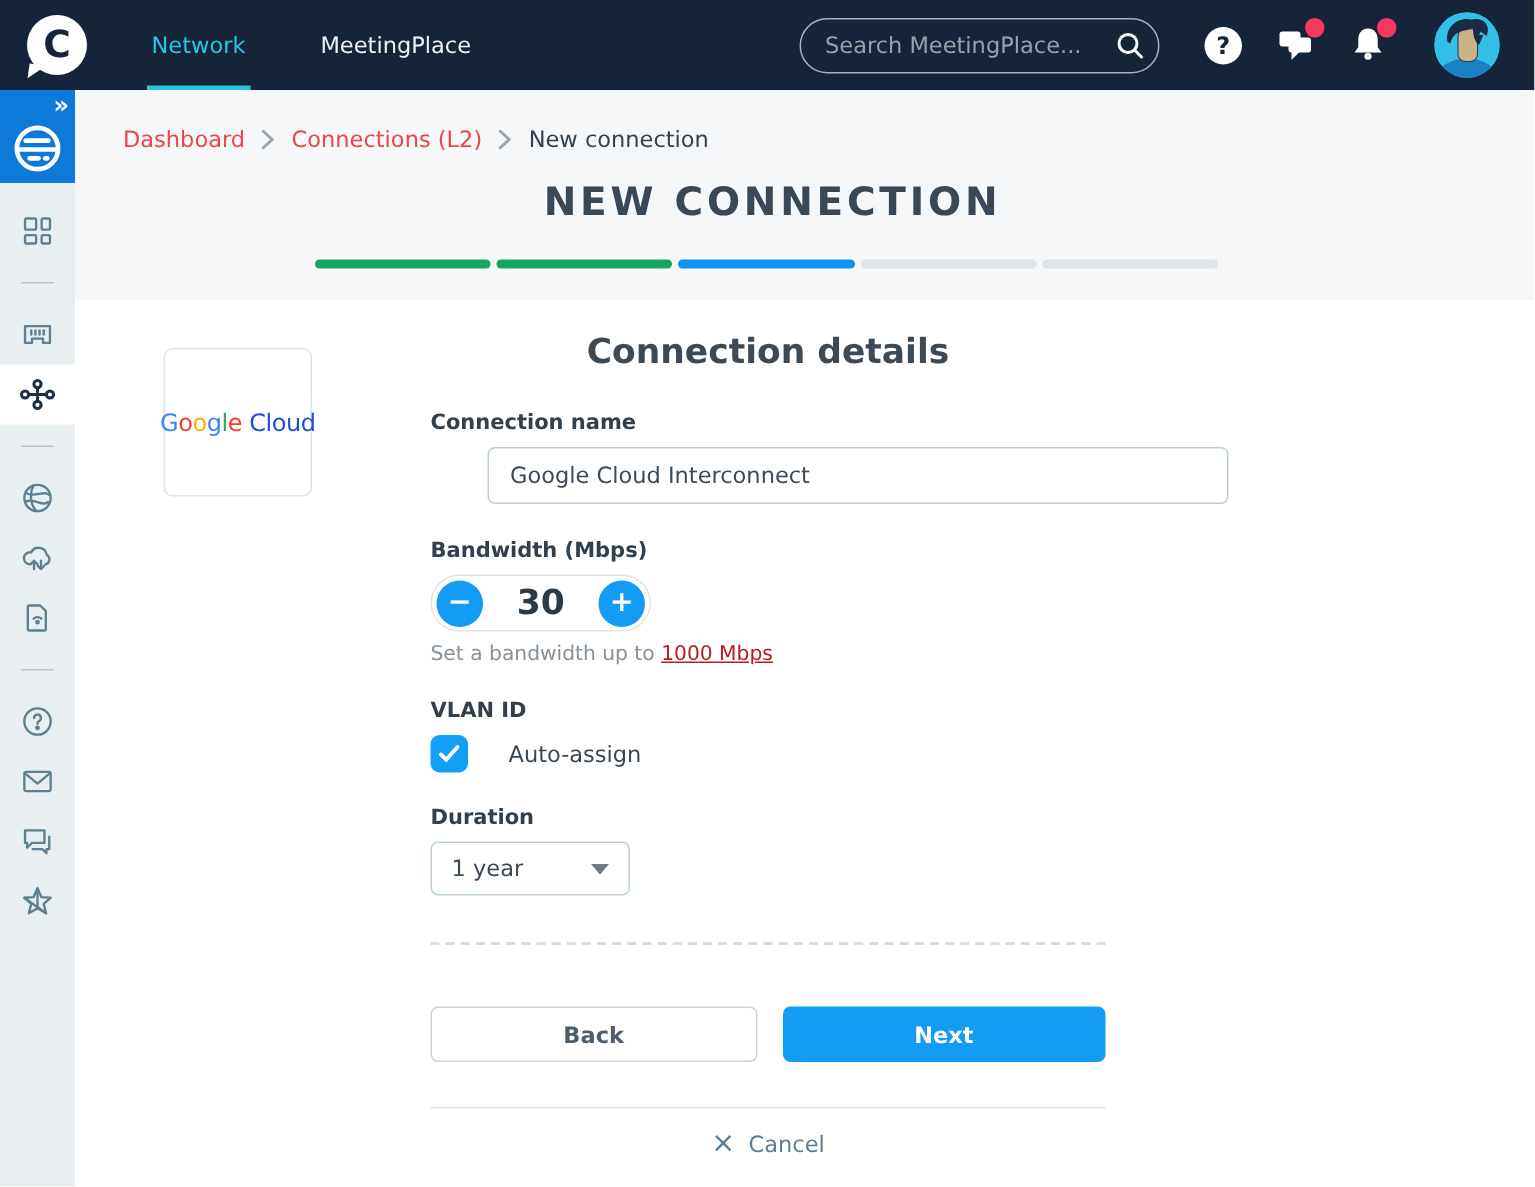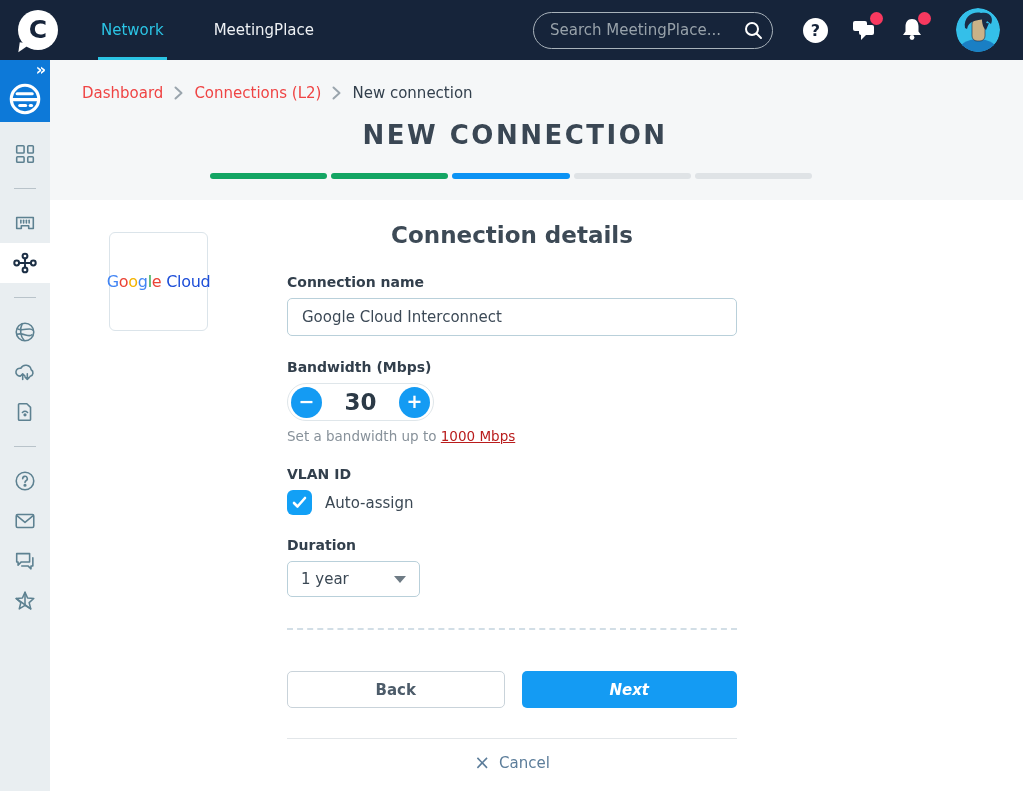--- a/index.html
+++ b/index.html
@@ -60,49 +60,49 @@
   .form-area { position:relative; }
   .provider-card { position:absolute; left:59px; top:32px; width:99px; height:99px; background:#fff;
                    border:1px solid #dbe4ea; border-radius:6px; display:flex; align-items:center; justify-content:center; }
   .provider-logo { font-size:16px; font-weight:500; letter-spacing:-0.3px; white-space:pre; }
   .gl0,.gl3 { color:#4285F4; } .gl1,.gl5 { color:#EA4335; } .gl2 { color:#F4B400; } .gl4 { color:#34A853; }
   .gl-suffix { color:#1d4ed8; font-weight:400; }
 
   .form-col { width:450px; margin-left:237px; }
   .form-heading { padding-top:22px; font-size:23px; font-weight:600; color:#3d4a56; text-align:center; margin-bottom:26px; }
   .field-label { font-size:14px; font-weight:600; color:#323f4c; margin-bottom:8px; }
-  .text-input { width:450px; height:38px; border:1px solid #b9d0da; border-radius:5px; padding:0 14px;
-                font-size:15px; color:#3c4956; font-family:inherit; outline:none; background:#fff; }
+  .text-input { width:494px; height:38px; border:1px solid #b9d0da; border-radius:5px; padding:0 14px;
+                font-size:15px; color:#3c4956; font-family:inherit; outline:none; background:#fff;margin-left:38px; }
   .block { margin-bottom:23px; }
 
   .stepper { width:147px; height:38px; border:1px solid #dfe6ea; border-radius:19px; background:#fff;
              display:flex; align-items:center; justify-content:space-between; padding:0 3px; }
   .step-btn { width:31px; height:31px; border-radius:50%; background:#149bf3; border:none; color:#fff;
               font-size:19px; font-weight:600; display:flex; align-items:center; justify-content:center;
               cursor:pointer; font-family:inherit; line-height:1; padding-bottom:2px; }
   .step-value { font-size:23px; font-weight:600; color:#2c3a47; }
   .helper { margin-top:7px; font-size:13.5px; color:#87919a; }
   .helper a { color:#b91c1c; text-decoration:underline; cursor:pointer; }
 
-  .check-row { display:flex; align-items:center; gap:13px; }
+  .check-row { display:flex; align-items:center; gap:27px; }
   .checkbox { width:25px; height:25px; border-radius:6px; background:#12a0f6; display:flex;
               align-items:center; justify-content:center; cursor:pointer; flex:none; }
   .check-label { font-size:15px; color:#3b4854; }
 
   .select-box { width:133px; height:36px; border:1px solid #b9d0da; border-radius:5px; background:#fff;
                 display:flex; align-items:center; justify-content:space-between; padding:0 13px;
                 font-size:15px; color:#3b4854; cursor:pointer; }
   .caret-down { width:0; height:0; border-left:6px solid transparent; border-right:6px solid transparent;
                 border-top:7px solid #6e7b85; }
 
   .dashed-div { margin-top:31px; border-top:2px dashed #d2dee6; width:450px; }
   .btn-row { margin-top:41px; display:flex; gap:17px; }
   .btn { flex:1; height:37px; border-radius:5px; font-size:15px; font-weight:600; cursor:pointer; font-family:inherit; }
   .btn-back { background:#fff; border:1px solid #c9d3da; color:#4d5c6a; }
-  .btn-next { background:#149bf3; border:none; color:#fff;font-style:italic; }
+  .btn-next { background:#149bf3; border:none; color:#fff; }
   .solid-div { margin-top:30px; border-top:1px solid #e2e6e9; width:450px; }
   .cancel-row { margin-top:15px; display:flex; align-items:center; justify-content:center; gap:9px;
                 color:#5c7d9a; font-size:15px; cursor:pointer; }
   .cancel-x { font-size:19px; line-height:1; margin-top:-2px; }
 </style>
 </head>
 <body>
 
 <header class="navbar">
   <div class="brand">

